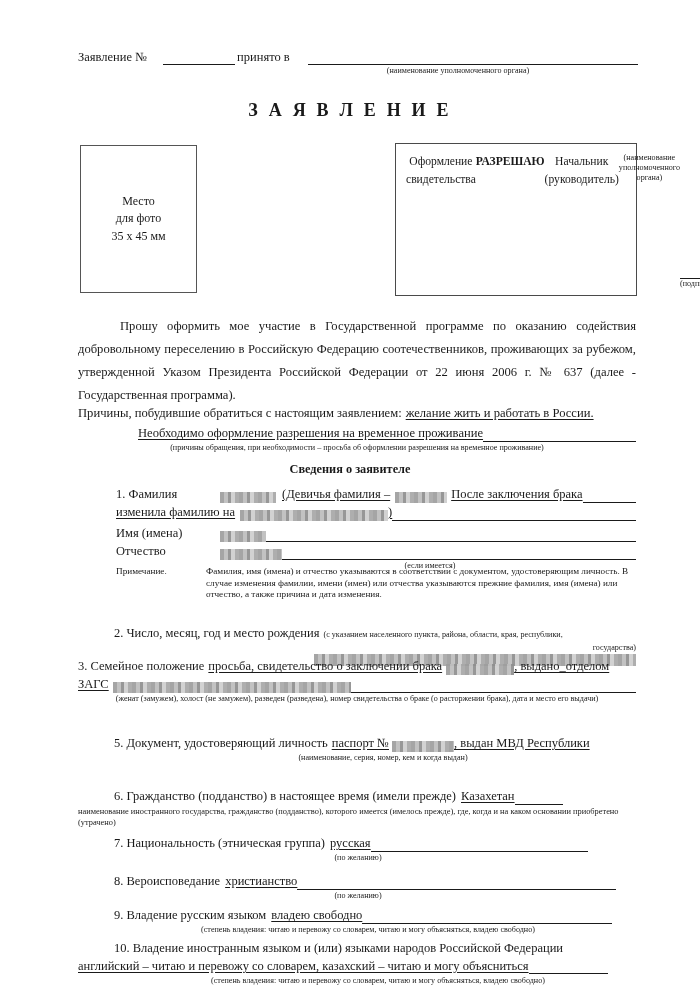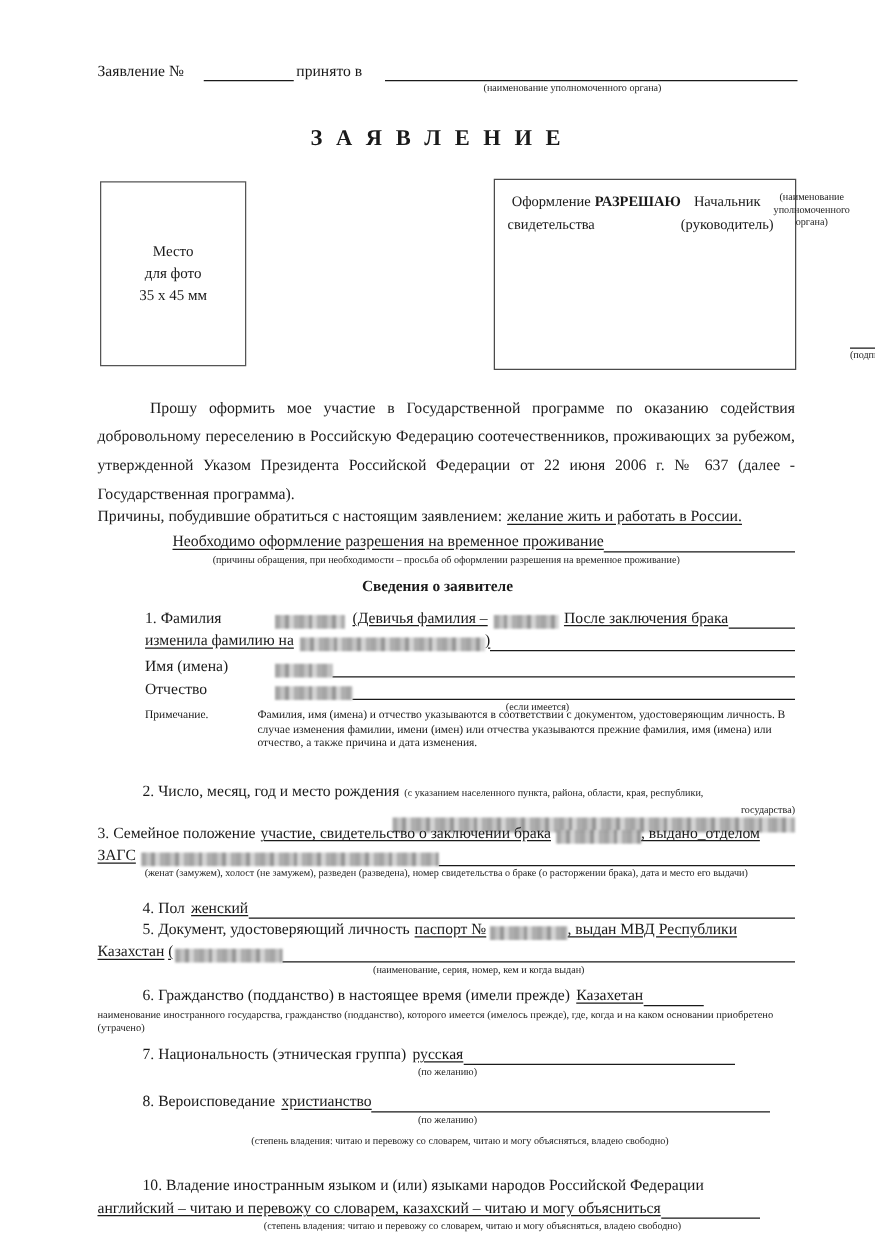--- a/index.html
+++ b/index.html
@@ -196,21 +196,21 @@
   #f8 { left: 78px; top: 873px; width: 558px; }
   #f8 .l1 { padding-left: 36px; display: flex; align-items: flex-end; }
   #f8 .cap { margin-top: 1px; width: 400px; margin-left: 80px; }
 
   #f9 { left: 78px; top: 907px; width: 558px; }
   #f9 .l1 { padding-left: 36px; display: flex; align-items: flex-end; }
   #f9 .cap { margin-top: 1px; width: 500px; margin-left: 40px; }
 
   #f10 { left: 78px; top: 940px; width: 558px; }
   #f10 .l1 { padding-left: 36px; }
-  #f10 .l2 { display: flex; align-items: flex-end; margin-top: 1px; }
+  #f10 .l2 { display: flex; align-items: center; margin-top: 1px; }
   #f10 .cap { margin-top: 1px; width: 500px; margin-left: 50px; }
 </style>
 </head>
 <body>
 
 <div class="page">
 
   <div id="hdr">
     <div class="line1">
       <span>Заявление №</span>
@@ -306,53 +306,40 @@
     <div class="l2">
       <span class="tiny">государства)</span>
       <span class="redact" style="width:322px;height:12px;margin-left:3px;"></span>
       <span class="ul grow" style="height:13px;"></span>
     </div>
   </div>
 
   <div class="fld" id="f3">
     <div class="l1">
       <span>3. Семейное положение</span>
-      <span class="u" style="margin-left:4px;">участие, свидетельство о заключении брака</span>
+      <span class="u" style="margin-left:4px;">просьба, свидетельство о заключении брака</span>
       <span class="redact" style="width:68px;margin-left:4px;"></span>
       <span class="u">, выдано_отделом</span>
     </div>
     <div class="l2">
       <span class="u">ЗАГС</span>
       <span class="redact" style="width:238px;margin-left:4px;"></span>
       <span class="ul grow" style="height:13px;"></span>
     </div>
     <div class="cap small-note">(женат (замужем), холост (не замужем), разведен (разведена), номер свидетельства о браке (о расторжении брака), дата и место его выдачи)</div>
   </div>
 
-  <div class="fld" id="f4">
-    <div class="l1">
-      <span>4. Пол</span>
-      <span class="u" style="margin-left:5px;">женский</span>
-      <span class="ul grow" style="height:13px;"></span>
-    </div>
-  </div>
 
   <div class="fld" id="f5">
     <div class="l1">
       <span>5. Документ, удостоверяющий личность</span>
       <span class="u" style="margin-left:4px;">паспорт №</span>
       <span class="redact" style="width:62px;margin-left:3px;"></span>
       <span class="u">, выдан МВД Республики</span>
     </div>
-    <div class="l2">
-      <span class="u">Казахстан</span>
-      <span class="u" style="margin-left:3px;">(</span>
-      <span class="redact" style="width:86px;margin-left:1px;"></span>
-      <span class="ul grow" style="height:13px;"></span>
-    </div>
     <div class="cap small-note">(наименование, серия, номер, кем и когда выдан)</div>
   </div>
 
   <div class="fld" id="f6">
     <div class="l1">
       <span>6. Гражданство (подданство) в настоящее время (имели прежде)</span>
       <span class="u" style="margin-left:5px;">Казахетан</span>
       <span class="ul" style="height:13px;width:48px;"></span>
     </div>
     <div class="cap">наименование иностранного государства, гражданство (подданство), которого имеется (имелось прежде), где, когда и на каком основании приобретено (утрачено)</div>
@@ -370,20 +357,25 @@
   <div class="fld" id="f8">
     <div class="l1">
       <span>8. Вероисповедание</span>
       <span class="u" style="margin-left:5px;">христианство</span>
       <span class="ul grow" style="height:13px;margin-right:20px;"></span>
     </div>
     <div class="cap small-note">(по желанию)</div>
   </div>
 
   <div class="fld" id="f9">
+    <div class="l1">
+      <span>9. Владение русским языком</span>
+      <span class="u" style="margin-left:5px;">владею свободно</span>
+      <span class="ul grow" style="height:13px;margin-right:24px;"></span>
+    </div>
     <div class="cap small-note">(степень владения: читаю и перевожу со словарем, читаю и могу объясняться, владею свободно)</div>
   </div>
 
   <div class="fld" id="f10">
     <div class="l1">10. Владение иностранным языком и (или) языками народов Российской Федерации</div>
     <div class="l2">
       <span class="u">английский – читаю и перевожу со словарем, казахский – читаю и могу объясниться</span>
       <span class="ul grow" style="height:13px;margin-right:28px;"></span>
     </div>
     <div class="cap small-note">(степень владения: читаю и перевожу со словарем, читаю и могу объясняться, владею свободно)</div>

